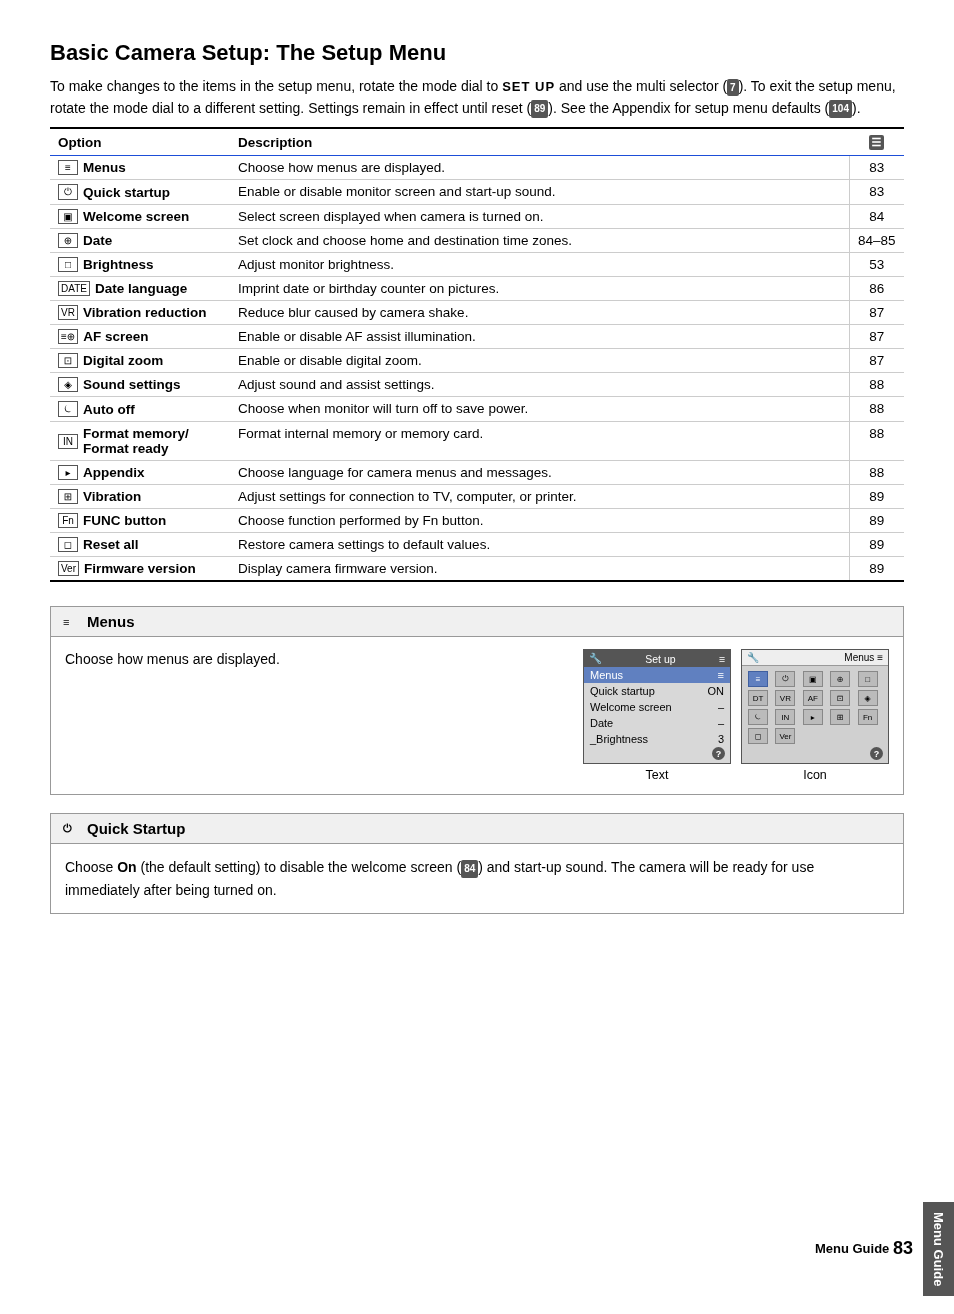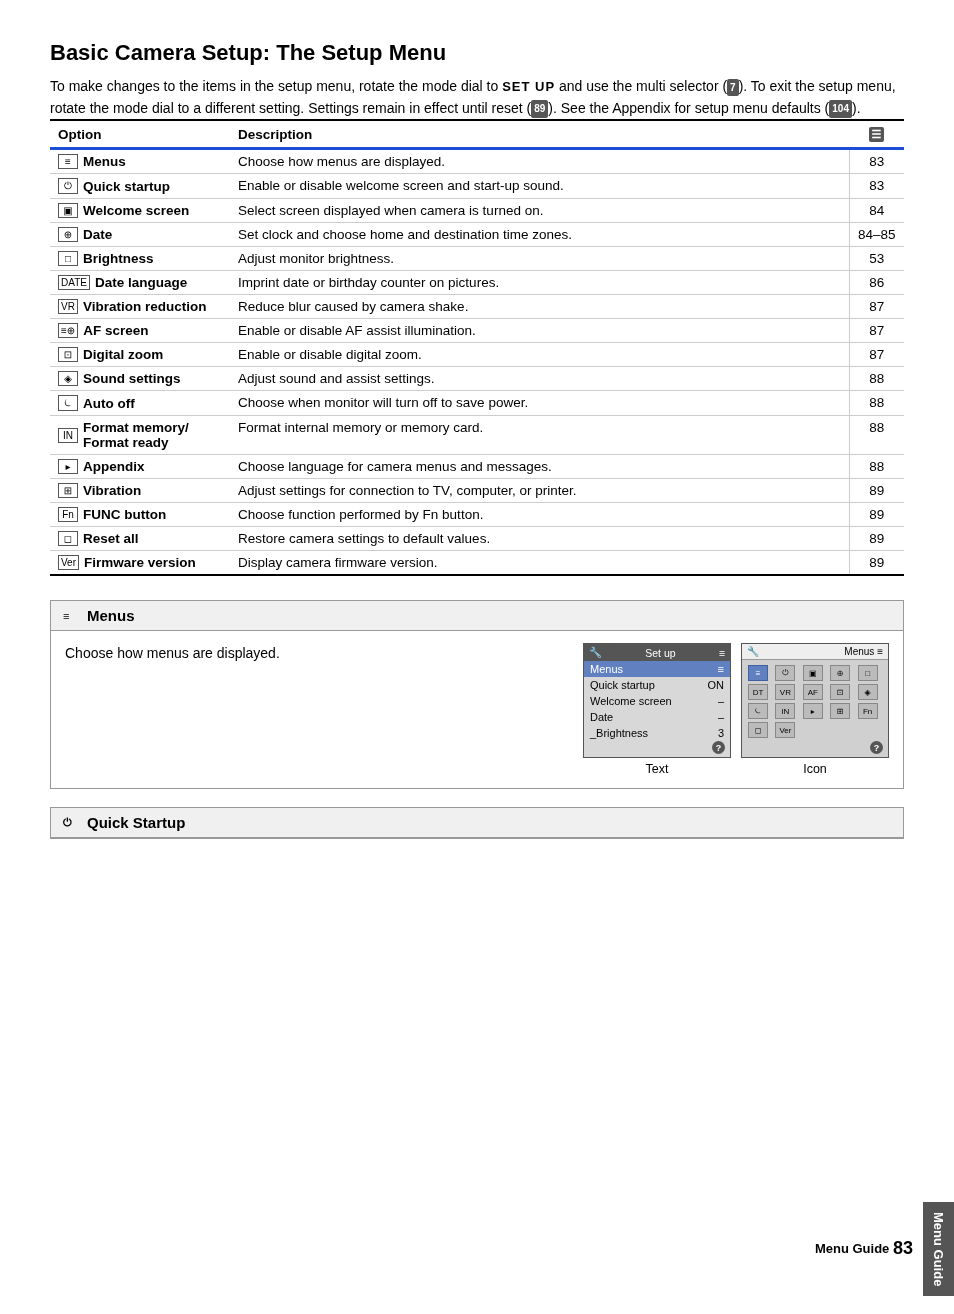--- a/index.html
+++ b/index.html
@@ -14,37 +14,37 @@
       position: relative;
     }
     h1 {
       font-size: 22px;
       font-weight: bold;
       margin-bottom: 10px;
     }
     .intro-text {
       font-size: 14px;
       line-height: 1.55;
-      margin-bottom: 0;
+      margin-bottom: 8px;
     }
     .intro-text strong {
       font-weight: bold;
       letter-spacing: 1px;
       font-size: 13px;
     }
     
     .options-table {
       width: 100%;
       border-collapse: collapse;
       margin-bottom: 24px;
       font-size: 13.5px;
     }
     .options-table th {
       border-top: 2px solid #000;
-      border-bottom: 3px solid #1d4ed8;
+      border-bottom: 1px solid #1d4ed8;
       padding: 5px 8px;
       text-align: left;
       font-weight: bold;
     }
     .options-table th.col-pg {
       text-align: center;
       width: 55px;
     }
     .options-table th.col-option {
       width: 180px;
@@ -294,21 +294,21 @@
         <td>Choose how menus are displayed.</td>
         <td class="col-pg">83</td>
       </tr>
       <tr>
         <td>
           <div class="option-cell">
             <span class="option-icon" style="font-size:10px;border:1px solid #555;padding:1px 2px;min-width:20px;text-align:center;">⏻</span>
             <span class="option-label">Quick startup</span>
           </div>
         </td>
-        <td>Enable or disable welcome screen and start-up sound.</td>
+        <td>Enable or disable monitor screen and start-up sound.</td>
         <td class="col-pg">83</td>
       </tr>
       <tr>
         <td>
           <div class="option-cell">
             <span class="option-icon" style="font-size:10px;border:1px solid #555;padding:1px 2px;min-width:20px;text-align:center;">▣</span>
             <span class="option-label">Welcome screen</span>
           </div>
         </td>
         <td>Select screen displayed when camera is turned on.</td>
@@ -529,20 +529,25 @@
       </div>
     </div>
   </div>
 </div>
 
 <div class="qs-section">
   <div class="qs-header">
     <span class="option-icon">⏻</span>
     <span>Quick Startup</span>
   </div>
+  <div class="qs-body">
+    <span>Choose</span>
+    <strong>On</strong>
+    <span>(the default setting) to disable the welcome screen (</span><span class="ref-icon">84</span><span>) and start-up sound.  The camera will be ready for use immediately after being turned on.</span>
+  </div>
 </div>
 
 <div class="page-footer">
   <div class="footer-text">
     <span>Menu Guide</span>&nbsp;
     <span class="page-number">83</span>
   </div>
   <div class="footer-tab">Menu Guide</div>
 </div>
 

